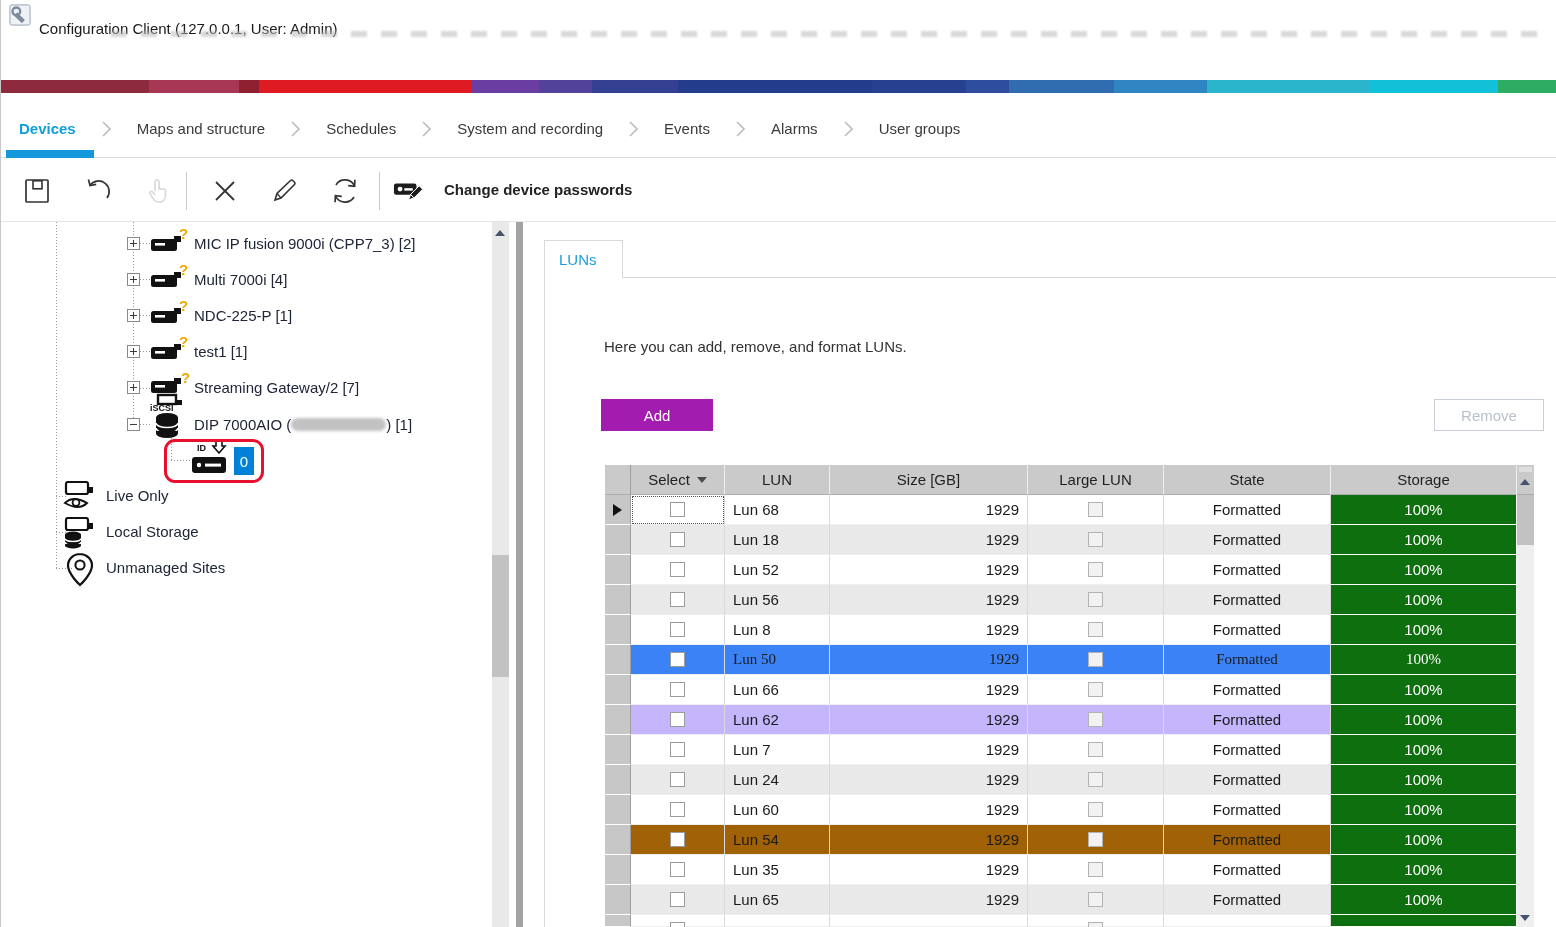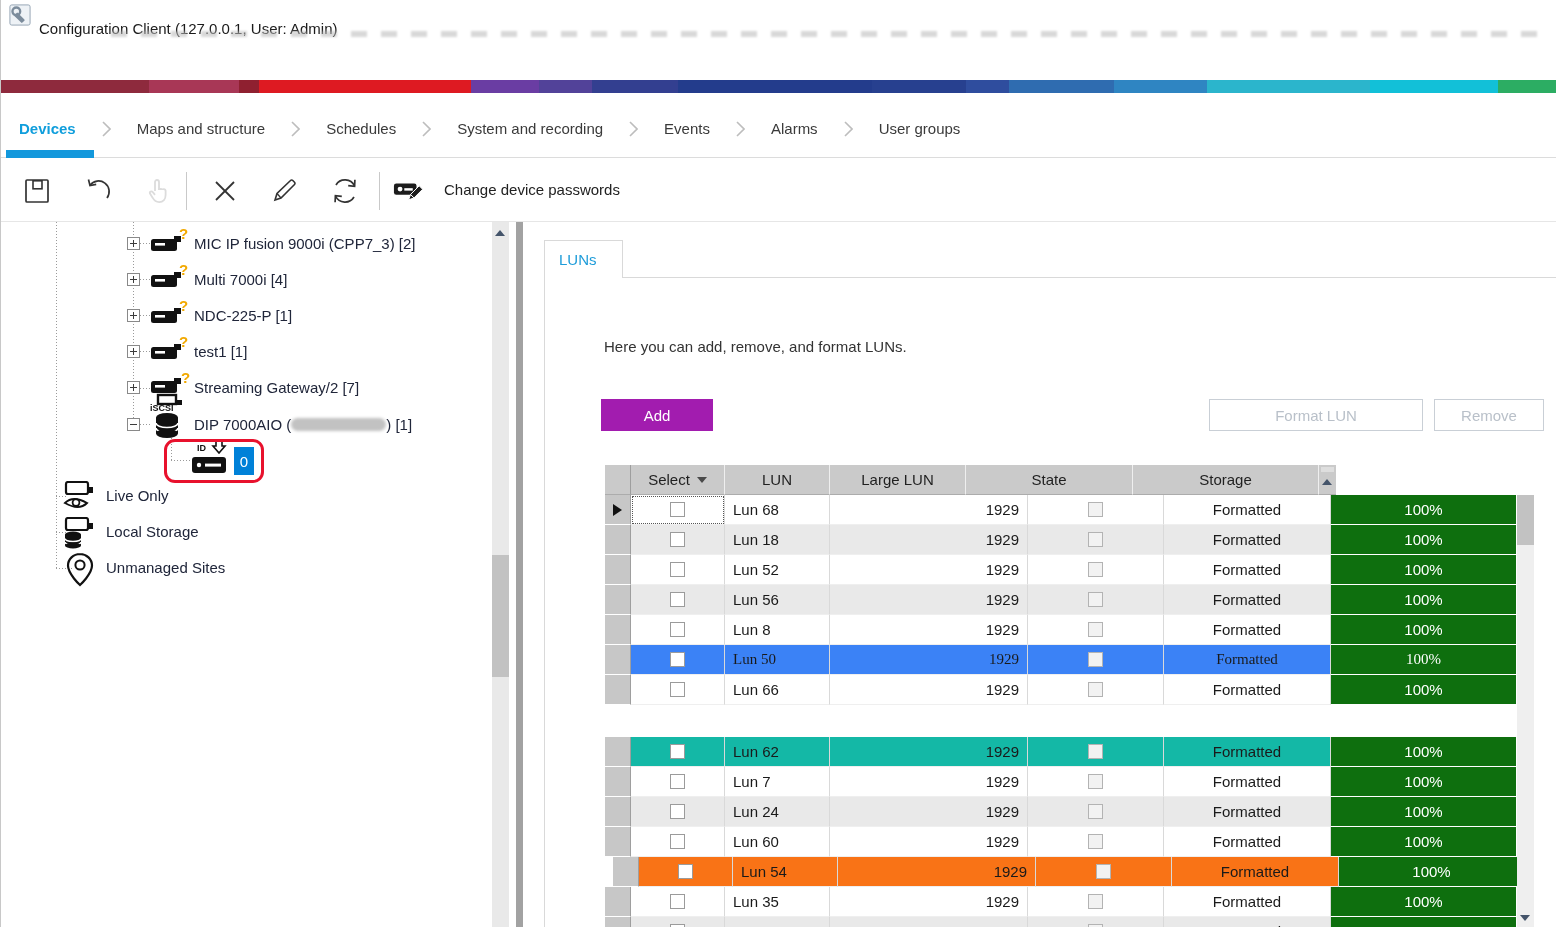--- a/index.html
+++ b/index.html
@@ -32,21 +32,21 @@
   .nav-inner { position:absolute; left:18px; top:0; height:100%; display:flex; align-items:center; gap:0; }
   .nav-tab { font-size:15px; color:#3a3a3a; white-space:nowrap; cursor:pointer; }
   .nav-tab.active { color:#109edc; font-weight:bold; }
   .nav-chevron { margin:0 26px; display:inline-block; }
   .nav-underline { position:absolute; left:5px; bottom:-1px; width:88px; height:8px; background:#1398dc; }
 
   
   .toolbar { position:absolute; left:0; top:159px; width:1556px; height:63px; background:#fff; border-bottom:1px solid #e6e6e6; }
   .tbtn { position:absolute; top:16px; width:32px; height:32px; display:flex; align-items:center; justify-content:center; cursor:pointer; }
   .tsep { position:absolute; top:13px; width:1px; height:38px; background:#c9c9c9; }
-  .toolbar-label { position:absolute; left:443px; top:22px; font-size:15px; color:#222; white-space:nowrap; }
+  .toolbar-label { position:absolute; left:443px; top:22px; font-size:15px; color:#222; white-space:nowrap;font-weight:bold; }
 
   
   .tree { position:absolute; left:0; top:222px; width:490px; height:705px; background:#fff; overflow:hidden; }
   .vdots { position:absolute; width:1px; background:repeating-linear-gradient(to bottom, #9a9a9a 0 1px, transparent 1px 3px); }
   .hdots { position:absolute; height:1px; background:repeating-linear-gradient(to right, #9a9a9a 0 1px, transparent 1px 3px); }
   .expander { position:absolute; width:13px; height:13px; background:#fff; border:1px solid #898989; cursor:pointer; }
   .expander::before { content:""; position:absolute; left:2px; top:5px; width:7px; height:1px; background:#3c3c3c; }
   .expander.plus::after { content:""; position:absolute; left:5px; top:2px; width:1px; height:7px; background:#3c3c3c; }
   .tlabel { position:absolute; font-size:15px; color:#20263a; white-space:nowrap; cursor:pointer; }
   .qmark { position:absolute; font-size:15px; font-weight:bold; color:#f2a900; }
@@ -335,31 +335,31 @@
   </div>
   <div class="splitter"></div>
 
   <div class="luns-tab">LUNs</div>
   <div class="panel-border-top"></div>
   <div class="panel-border-left"></div>
 
   <div class="panel-desc">Here you can add, remove, and format LUNs.</div>
 
   <button class="btn-add">Add</button>
-  <button class="btn-disabled btn-format">Format LUN</button>
   <button class="btn-disabled btn-remove">Remove</button>
 
   <div class="grid">
     <div class="grid-header">
       <div class="hcell first" style="width:26px"></div>
       <div class="hcell" style="width:94px">
         <span>Select</span>
         <span class="filter-tri"></span>
       </div>
       <div class="hcell" style="width:105px">LUN</div>
+      <div class="hcell" style="width:198px">Size [GB]</div>
       <div class="hcell" style="width:136px">Large LUN</div>
       <div class="hcell" style="width:167px">State</div>
       <div class="hcell" style="width:186px">Storage</div>
       <div class="hcell sb-spacer">
         <div class="mini-bar"></div>
         <div class="arrow-up"></div>
       </div>
     </div>
     <div class="grid-body" id="grid-body">
         <div class="row" style="background: rgb(255, 255, 255);">
@@ -448,21 +448,21 @@
             <div class="cb"></div>
           </div>
           <div class="cell left" style="width: 105px;">Lun 66</div>
           <div class="cell right" style="width: 198px;">1929</div>
           <div class="cell center" style="width: 136px;">
             <div class="cb dim"></div>
           </div>
           <div class="cell center" style="width: 167px;">Formatted</div>
           <div class="cell progress" style="width: 186px;">100%</div>
         </div>
-        <div class="row" style="background: #14b8a6; margin-top: 32px;">
+        <div class="row" style="background: #c4b5fd;">
           <div class="cell rowhdr" style="width: 26px;"></div>
           <div class="cell center" style="width: 94px;">
             <div class="cb"></div>
           </div>
           <div class="cell left" style="width: 105px;">Lun 62</div>
           <div class="cell right" style="width: 198px;">1929</div>
           <div class="cell center" style="width: 136px;">
             <div class="cb dim"></div>
           </div>
           <div class="cell center" style="width: 167px;">Formatted</div>
@@ -500,21 +500,21 @@
             <div class="cb"></div>
           </div>
           <div class="cell left" style="width: 105px;">Lun 60</div>
           <div class="cell right" style="width: 198px;">1929</div>
           <div class="cell center" style="width: 136px;">
             <div class="cb dim"></div>
           </div>
           <div class="cell center" style="width: 167px;">Formatted</div>
           <div class="cell progress" style="width: 186px;">100%</div>
         </div>
-        <div class="row" style="background: #f97316; margin-left: 8px;">
+        <div class="row" style="background: #a16207;">
           <div class="cell rowhdr" style="width: 26px;"></div>
           <div class="cell center" style="width: 94px;">
             <div class="cb"></div>
           </div>
           <div class="cell left" style="width: 105px;">Lun 54</div>
           <div class="cell right" style="width: 198px;">1929</div>
           <div class="cell center" style="width: 136px;">
             <div class="cb dim"></div>
           </div>
           <div class="cell center" style="width: 167px;">Formatted</div>

